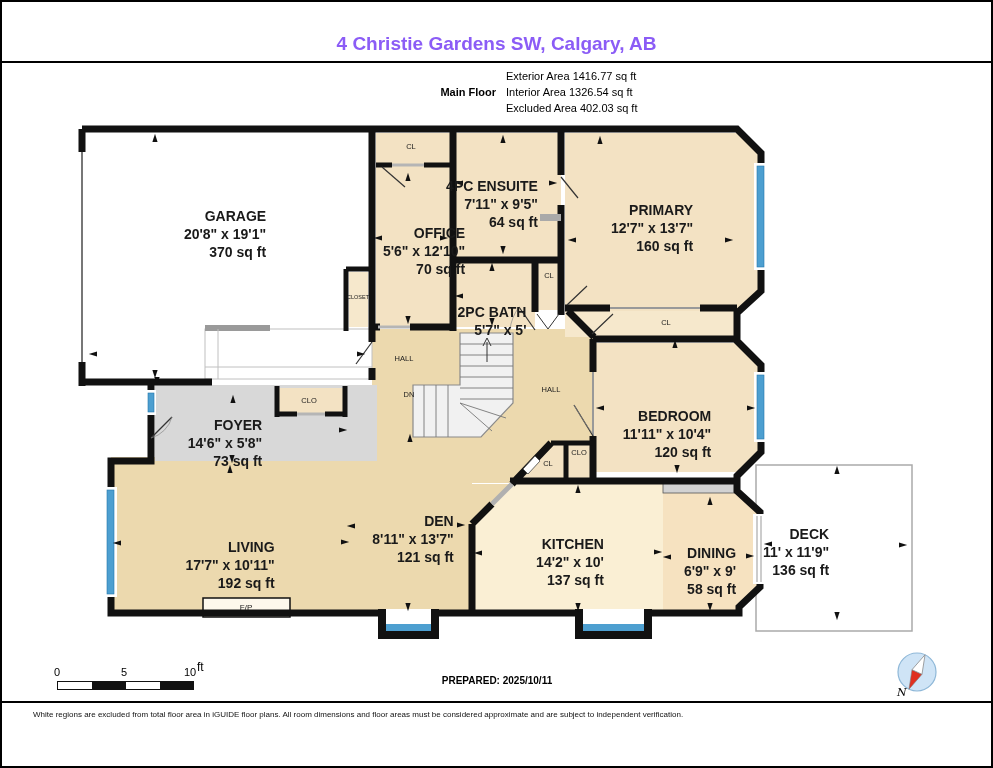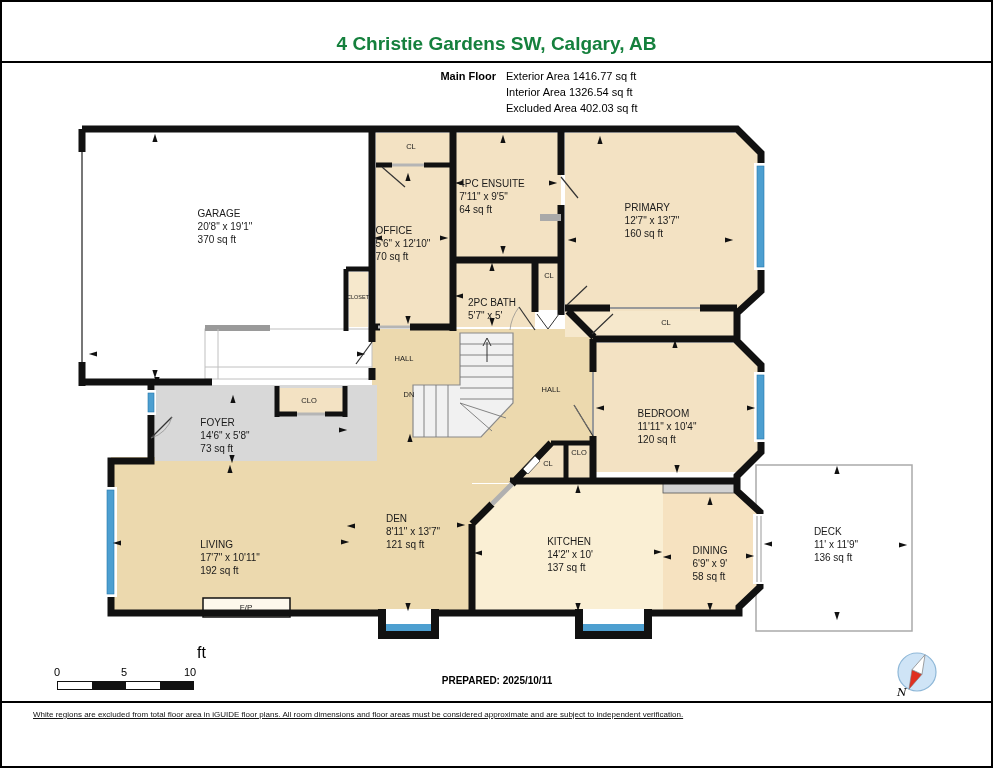--- a/index.html
+++ b/index.html
@@ -1,32 +1,32 @@
 <!DOCTYPE html>
 <html><head>
 <meta charset="utf-8">
 <style>
   html,body{margin:0;padding:0;background:#fff;}
   .page{position:relative;width:993px;height:768px;background:#fff;outline:2px solid #000;outline-offset:-2px;overflow:hidden;font-family:"Liberation Sans",sans-serif;}
-  .title{position:absolute;top:33px;left:0;width:100%;text-align:center;font-size:19px;font-weight:bold;color:#15803d;}
+  .title{position:absolute;top:33px;left:0;width:100%;text-align:center;font-size:19px;font-weight:bold;color:#8b5cf6;}
   .hrule{position:absolute;left:0;width:100%;height:2px;background:#000;}
-  .fi-label{position:absolute;right:497px;font-size:11px;font-weight:bold;color:#000;}
+  .fi-label{position:absolute;right:497px;font-size:11px;font-weight:bold;color:#000;margin-top:16px;}
   .fi-row{position:absolute;left:506px;font-size:11px;color:#000;}
   .plan-svg{position:absolute;left:0;top:0;}
-  .rl{position:absolute;transform:translateX(-50%);text-align:left;font-size:10px;line-height:1.3;color:#1a1a1a;white-space:nowrap;}
+  .rl{position:absolute;transform:translateX(-50%);text-align:right;font-size:14px;line-height:1.3;color:#1a1a1a;white-space:nowrap;font-weight:bold;}
   .sl{position:absolute;transform:translate(-50%,-50%);font-size:7.5px;color:#1a1a1a;white-space:nowrap;}
   .sl.tiny{font-size:5.5px;letter-spacing:0;}
   .ar{fill:#111;}
   .scale-num{position:absolute;transform:translateX(-50%);font-size:11px;color:#000;}
   .scale-bar{position:absolute;left:57px;top:681px;width:135px;height:7px;border:1px solid #111;display:flex;}
   .scale-bar div{height:100%;}
-  .scale-ft{position:absolute;left:197px;top:644px;font-size:16px;color:#000;}
+  .scale-ft{position:absolute;left:197px;top:660px;font-size:12px;color:#000;}
   .prepared{position:absolute;left:497px;top:675px;transform:translateX(-50%);font-size:10px;font-weight:600;color:#000;text-align:right;}
   .compass-n{position:absolute;left:897px;top:686px;font-size:11px;font-style:italic;font-family:"DejaVu Serif",serif;color:#000;}
-  .disclaimer{position:absolute;left:33px;top:710px;font-size:8px;color:#111;text-decoration:underline;}
+  .disclaimer{position:absolute;left:33px;top:710px;font-size:8px;color:#111;}
 </style>
 </head>
 <body>
 
 <div class="page">
 
   <div class="title">4 Christie Gardens SW, Calgary, AB</div>
   <div class="hrule" style="top:61px"></div>
   <div class="fi-label" style="top:70px">Main Floor</div>
   <div class="fi-row" style="top:70px">Exterior Area 1416.77 sq ft</div>
@@ -190,36 +190,36 @@
       <path class="ar" transform="translate(837 616) rotate(90)" d="M-4 -2.6 L4.2 0 L-4 2.6 Z"></path>
       <path class="ar" transform="translate(410 438) rotate(-90)" d="M-4 -2.6 L4.2 0 L-4 2.6 Z"></path>
     </g>
   </svg>
 
   <div class="rl" style="left:225px;top:207px">
       <div>GARAGE</div>
       <div>20'8" x 19'1"</div>
       <div>370 sq ft</div>
     </div>
-  <div class="rl" style="left:403px;top:224px">
+  <div class="rl" style="left:424px;top:224px">
       <div>OFFICE</div>
       <div>5'6" x 12'10"</div>
       <div>70 sq ft</div>
     </div>
   <div class="rl" style="left:492px;top:177px">
       <div>4PC ENSUITE</div>
       <div>7'11" x 9'5"</div>
       <div>64 sq ft</div>
     </div>
   <div class="rl" style="left:652px;top:201px">
       <div>PRIMARY</div>
       <div>12'7" x 13'7"</div>
       <div>160 sq ft</div>
     </div>
-  <div class="rl" style="left:492px;top:296px">
+  <div class="rl" style="left:492px;top:303px">
       <div>2PC BATH</div>
       <div>5'7" x 5'</div>
     </div>
   <div class="rl" style="left:667px;top:407px">
       <div>BEDROOM</div>
       <div>11'11" x 10'4"</div>
       <div>120 sq ft</div>
     </div>
   <div class="rl" style="left:225px;top:416px">
       <div>FOYER</div>
@@ -239,21 +239,21 @@
   <div class="rl" style="left:570px;top:535px">
       <div>KITCHEN</div>
       <div>14'2" x 10'</div>
       <div>137 sq ft</div>
     </div>
   <div class="rl" style="left:710px;top:544px">
       <div>DINING</div>
       <div>6'9" x 9'</div>
       <div>58 sq ft</div>
     </div>
-  <div class="rl" style="left:836px;top:525px">
+  <div class="rl" style="left:796px;top:525px">
       <div>DECK</div>
       <div>11' x 11'9"</div>
       <div>136 sq ft</div>
     </div>
 
   <div class="sl" style="left:411px;top:146px">CL</div>
   <div class="sl" style="left:549px;top:275px">CL</div>
   <div class="sl" style="left:666px;top:322px">CL</div>
   <div class="sl" style="left:548px;top:463px">CL</div>
   <div class="sl" style="left:309px;top:400px">CLO</div>

